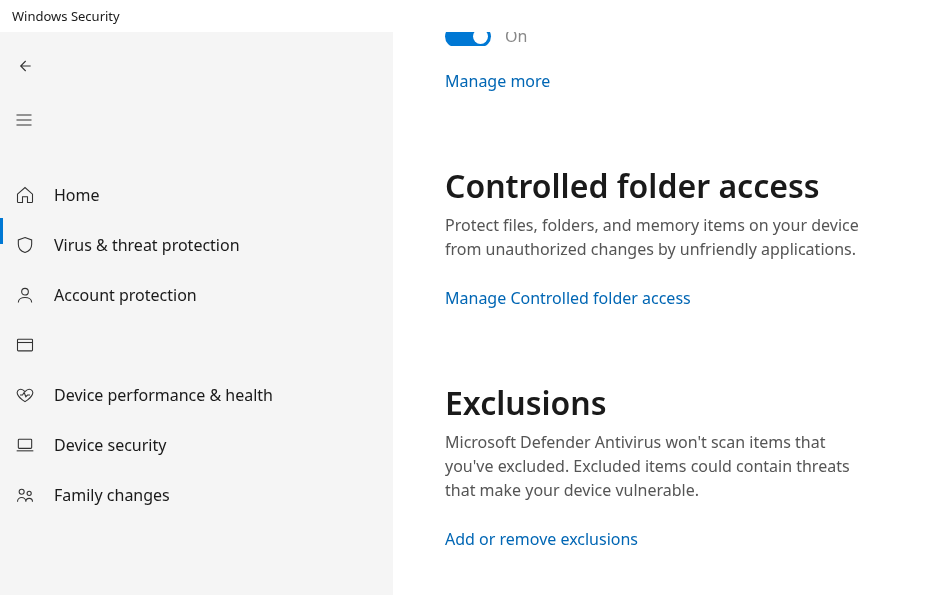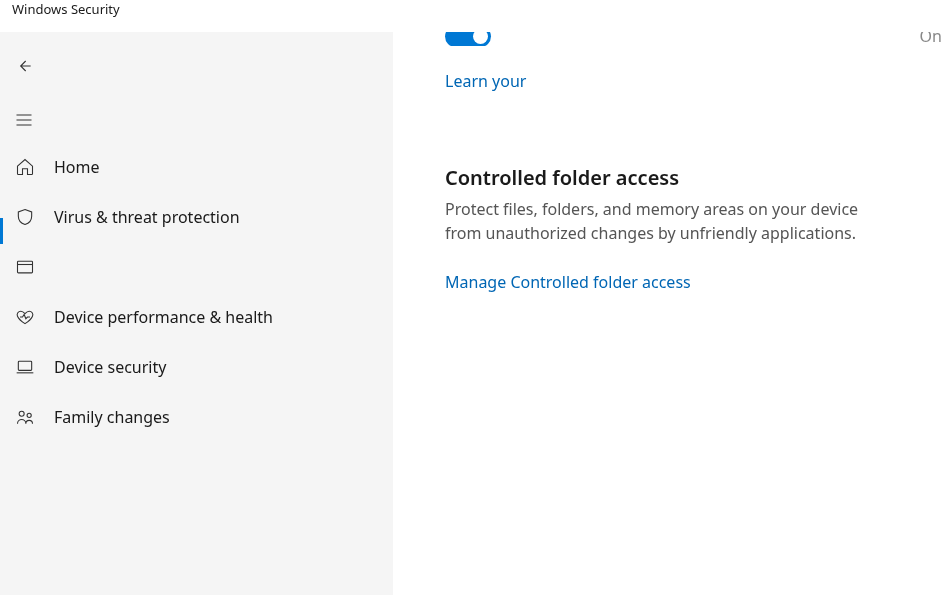--- a/index.html
+++ b/index.html
@@ -12,20 +12,21 @@
       width: 942px;
       height: 595px;
       background: #ffffff;
       display: flex;
       flex-direction: column;
       overflow: hidden;
     }
     .title-bar {
       height: 32px;
       display: flex;
+      align-items: center;
       padding-left: 12px;
       font-size: 13px;
       color: #1a1a1a;
       background: #ffffff;
     }
     .app-body {
       flex: 1;
       display: flex;
       min-height: 0;
     }
@@ -56,21 +57,21 @@
       margin-top: 14px;
       margin-bottom: 16px;
     }
     .nav {
       display: flex;
       flex-direction: column;
     }
     .nav-item {
       height: 50px;
       display: flex;
-      align-items: flex-start;
+      align-items: flex-end;
       padding-left: 14px;
       cursor: pointer;
       position: relative;
       color: #1a1a1a;
       font-size: 16px;
     }
     .nav-item.active::before {
       content: "";
       position: absolute;
       left: 0;
@@ -137,21 +138,21 @@
       font-size: 16px;
       cursor: pointer;
       display: inline-block;
       margin-top: 6px;
     }
     .section {
       margin-top: 72px;
       max-width: 420px;
     }
     .section h2 {
-      font-size: 20px;
+      font-size: 32px;
       font-weight: 600;
       color: #1a1a1a;
       margin-bottom: 6px;
     }
     .section p {
       font-size: 16px;
       color: #555;
       line-height: 1.5;
       margin-bottom: 20px;
     }
@@ -189,20 +190,29 @@
 
       <div class="nav-item active">
         <span class="nav-icon">
           <svg viewBox="0 0 24 24">
               <path d="M12 3l8 3v5c0 5-3.5 8.5-8 10-4.5-1.5-8-5-8-10V6z"></path>
             </svg>
         </span>
         <span>Virus &amp; threat protection</span>
       </div>
 
+      <div class="nav-item">
+        <span class="nav-icon">
+          <svg viewBox="0 0 24 24">
+              <circle cx="12" cy="8" r="4"></circle>
+              <path d="M4 21c0-4 4-6 8-6s8 2 8 6"></path>
+            </svg>
+        </span>
+        <span>Account protection</span>
+      </div>
 
 
       <div class="nav-item">
         <span class="nav-icon">
           <svg viewBox="0 0 24 24">
               <rect x="3" y="5" width="18" height="14" rx="1"></rect>
               <path d="M3 9h18"></path>
             </svg>
         </span>
       </div>
@@ -234,28 +244,33 @@
               <circle cx="17" cy="10" r="2.5"></circle>
               <path d="M3 20c0-3 2.5-5 5-5s5 2 5 5M13 20c0-2.5 2-4 4-4s4 1.5 4 4"></path>
             </svg>
         </span>
         <span>Family changes</span>
       </div>
     </nav>
   </aside>
 
   <main class="content">
-    <div class="toggle-row" style="margin-top:-8px;justify-content:space-between;">
+    <div class="toggle-row" style="margin-top:-8px;">
       <div class="toggle-switch"></div>
       <span class="toggle-label">On</span>
     </div>
 
-    <a class="link">Learn your</a>
+    <a class="link">Manage more</a>
 
     <div class="section">
       <h2>Controlled folder access</h2>
-      <p>Protect files, folders, and memory areas on your device from unauthorized changes by unfriendly applications.</p>
+      <p>Protect files, folders, and memory items on your device from unauthorized changes by unfriendly applications.</p>
       <a class="link">Manage Controlled folder access</a>
     </div>
 
+    <div class="section">
+      <h2>Exclusions</h2>
+      <p>Microsoft Defender Antivirus won't scan items that you've excluded. Excluded items could contain threats that make your device vulnerable.</p>
+      <a class="link">Add or remove exclusions</a>
+    </div>
   </main>
 
 </div>
 
 </body></html>

